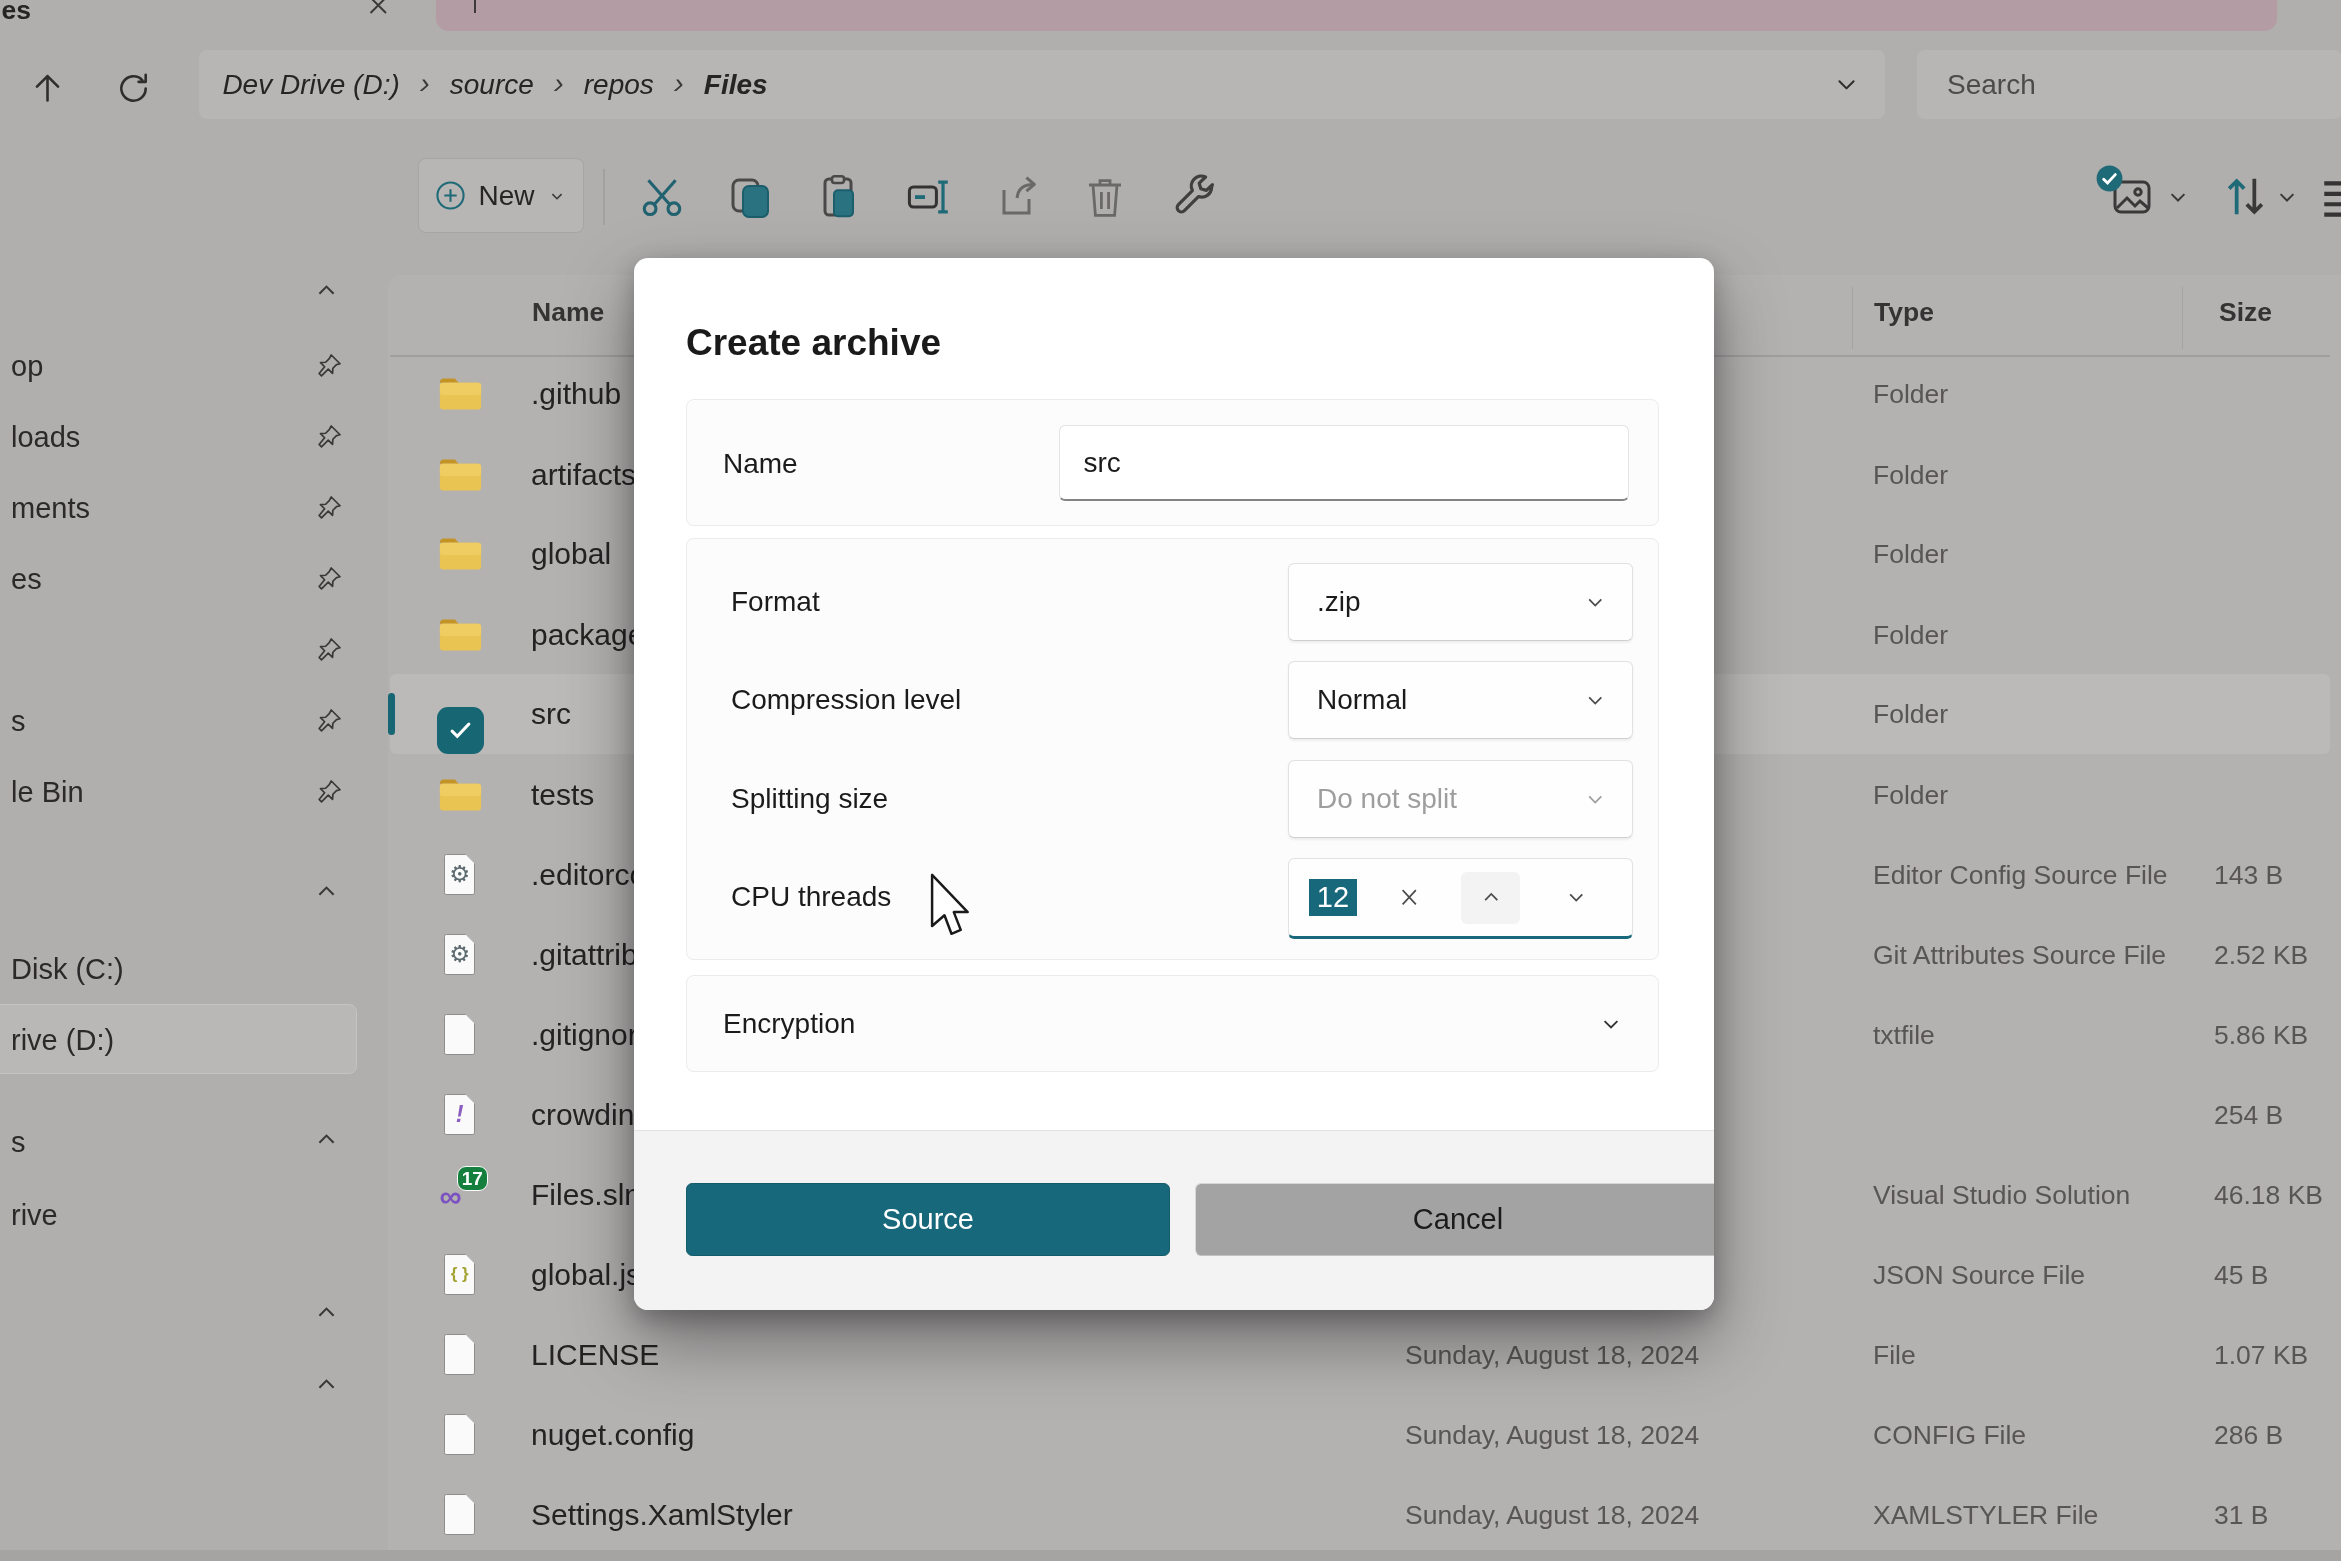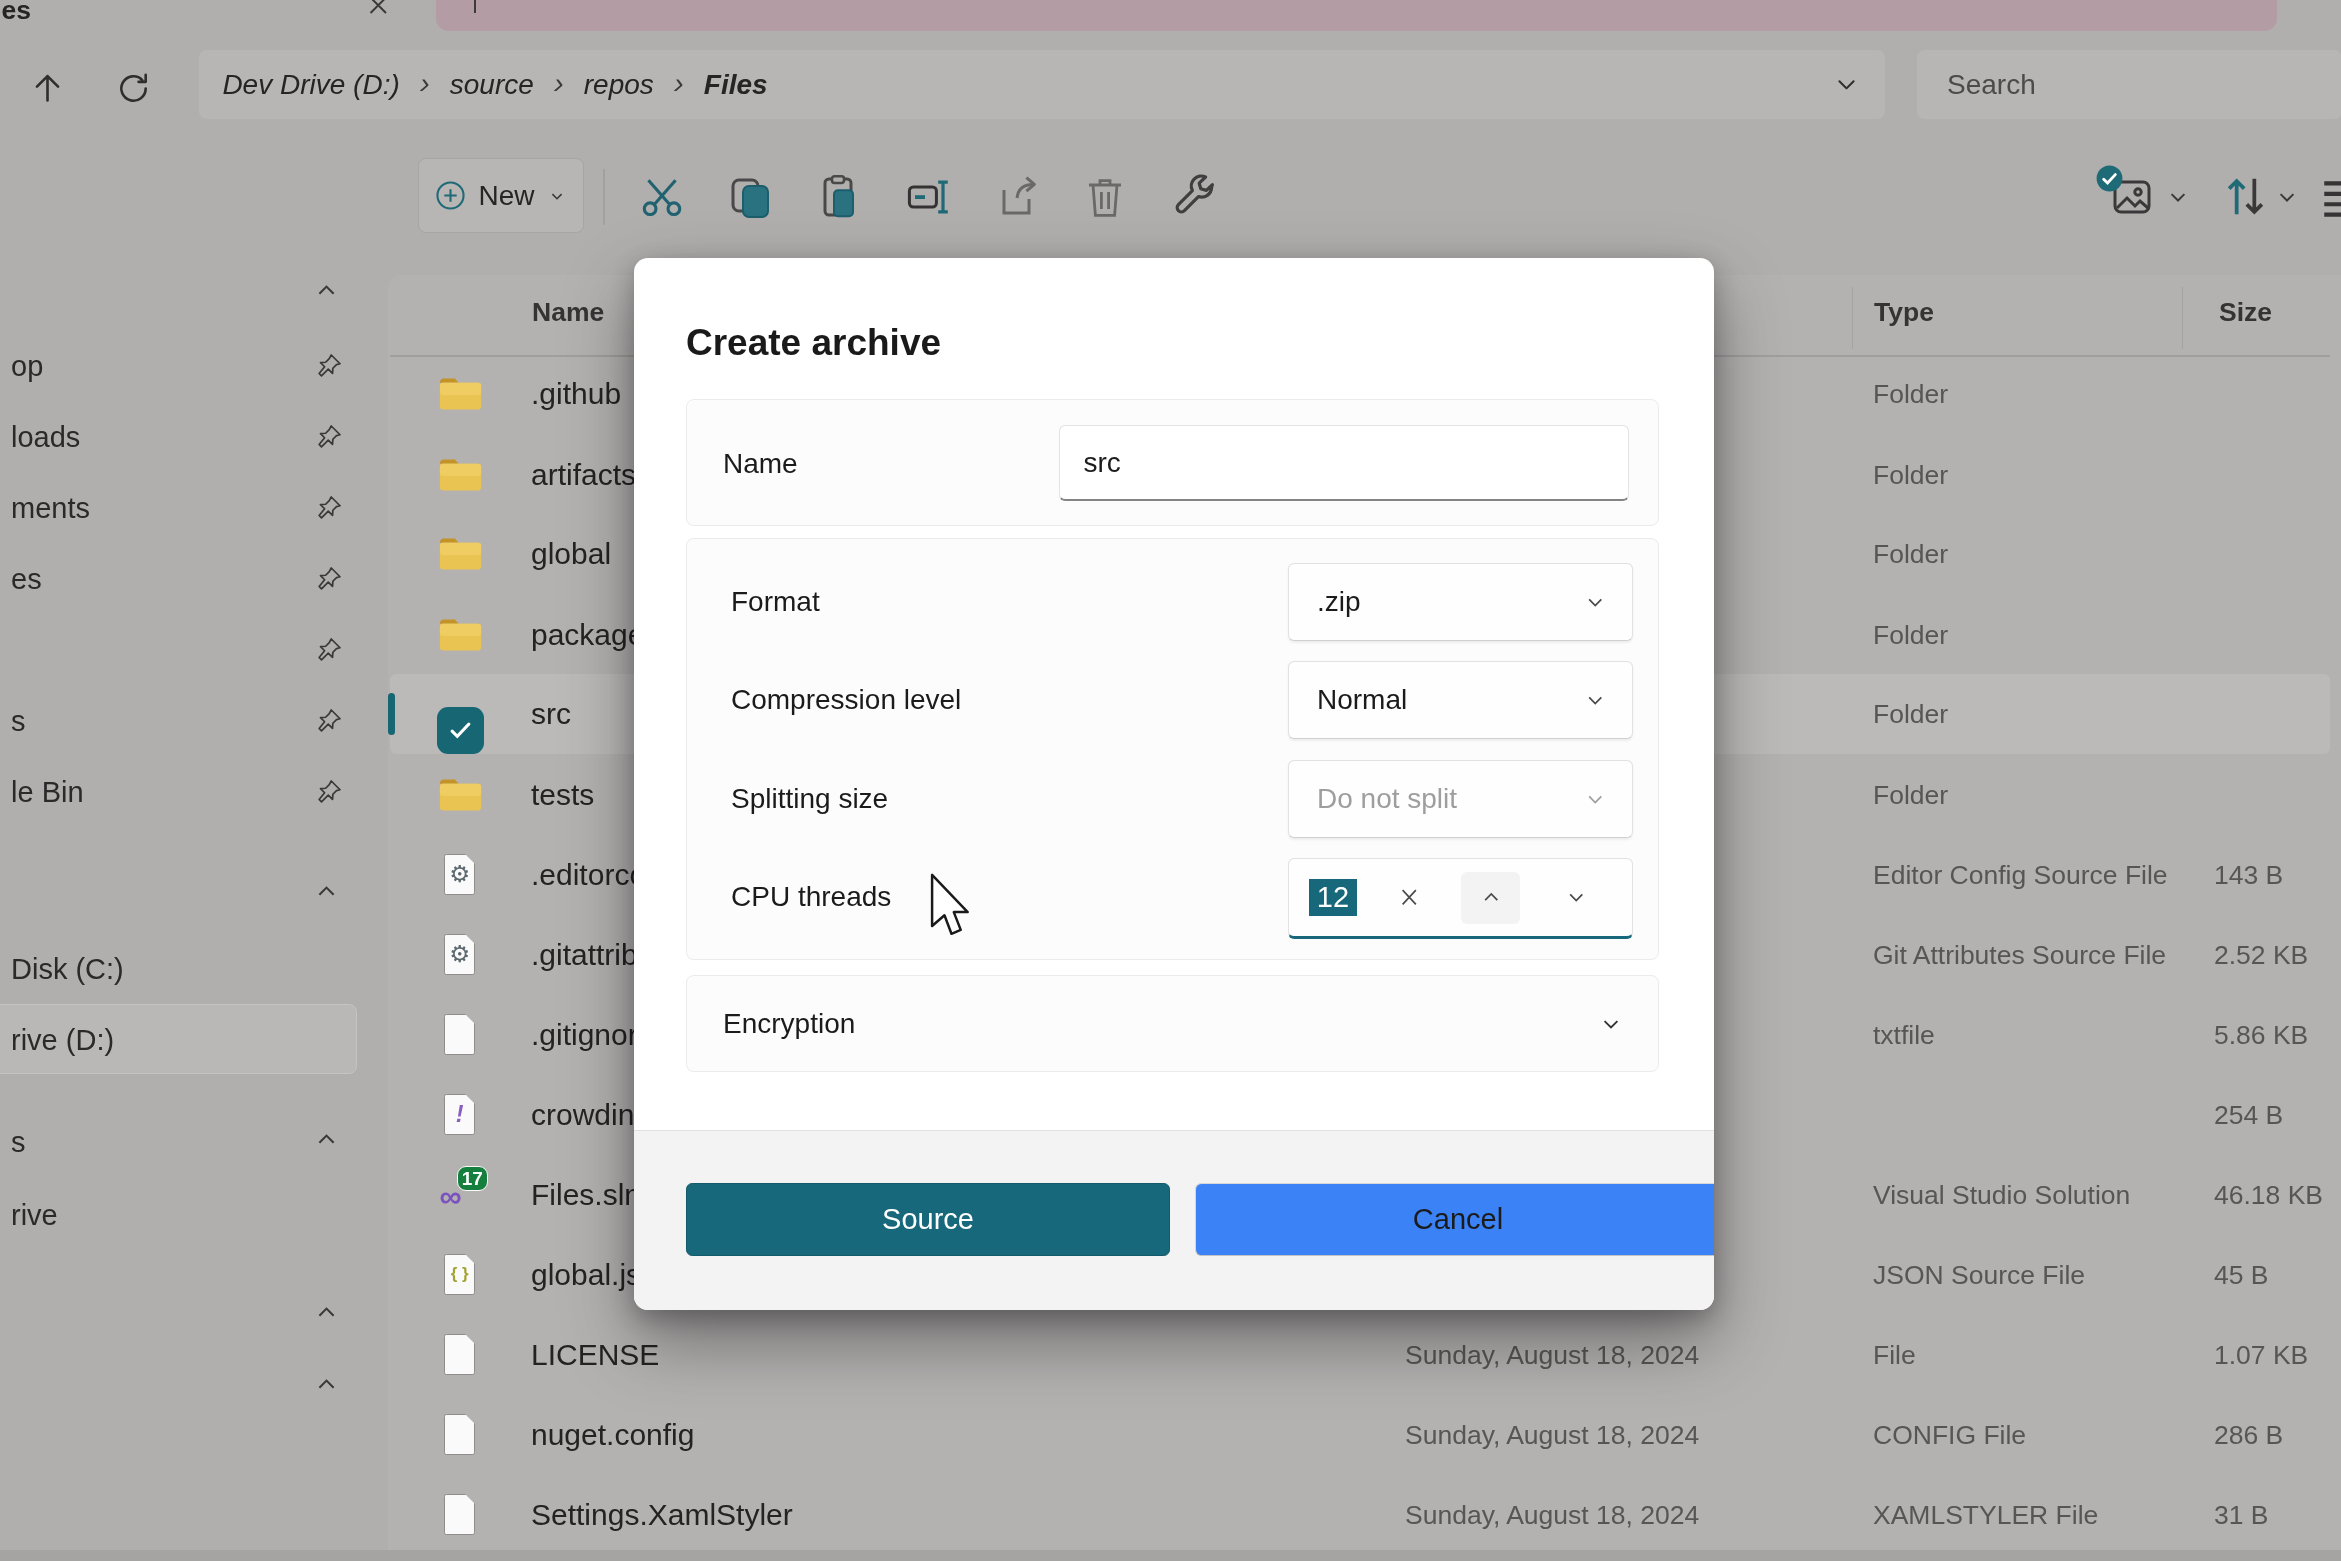--- a/index.html
+++ b/index.html
@@ -99,21 +99,21 @@
   .cpu-chip{background:#17687a;color:#ffffff;font-size:29px;padding:2.3px 7.8px;}
   .spin-x{width:26.5px;height:26.5px;color:#4a4a4a;}
   .spin-up{width:59px;height:52px;background:#f3f3f3;border-radius:6.2px;display:flex;align-items:center;justify-content:center;color:#4a4a4a;}
   .spin-down{width:34px;height:52px;display:flex;align-items:center;justify-content:center;color:#4a4a4a;}
   .enc-card{top:717px;height:97px;display:flex;align-items:center;padding:0 33px 0 36px;box-sizing:border-box;}
   .enc-card .dd-chev{margin-left:auto;width:28px;height:28px;color:#333;}
   .dlg-footer{left:0;top:872px;width:100%;height:180px;background:#f3f3f3;border-top:0.8px solid #e1e1e1;box-sizing:border-box;}
   .btn{position:absolute;top:52px;height:73px;border-radius:6.2px;display:flex;align-items:center;justify-content:center;
        font-size:29px;box-sizing:border-box;}
   .btn-create{left:52px;width:484px;background:#17687a;border:0.8px solid #135a6a;color:#ffffff;}
-  .btn-cancel{left:561px;width:526px;background:#3b82f6;border:0.8px solid #d7d7d7;border-bottom:1.6px solid #c2c2c2;color:#1b1b1b;}
+  .btn-cancel{left:561px;width:526px;background:#a3a3a3;border:0.8px solid #d7d7d7;border-bottom:1.6px solid #c2c2c2;color:#1b1b1b;}
 
   svg{display:block;}
 </style>
 </head>
 <body>
 
 <div class="screen">
 
   <div class="abs tab-fragment">es</div>
   <div class="abs tab-close">

